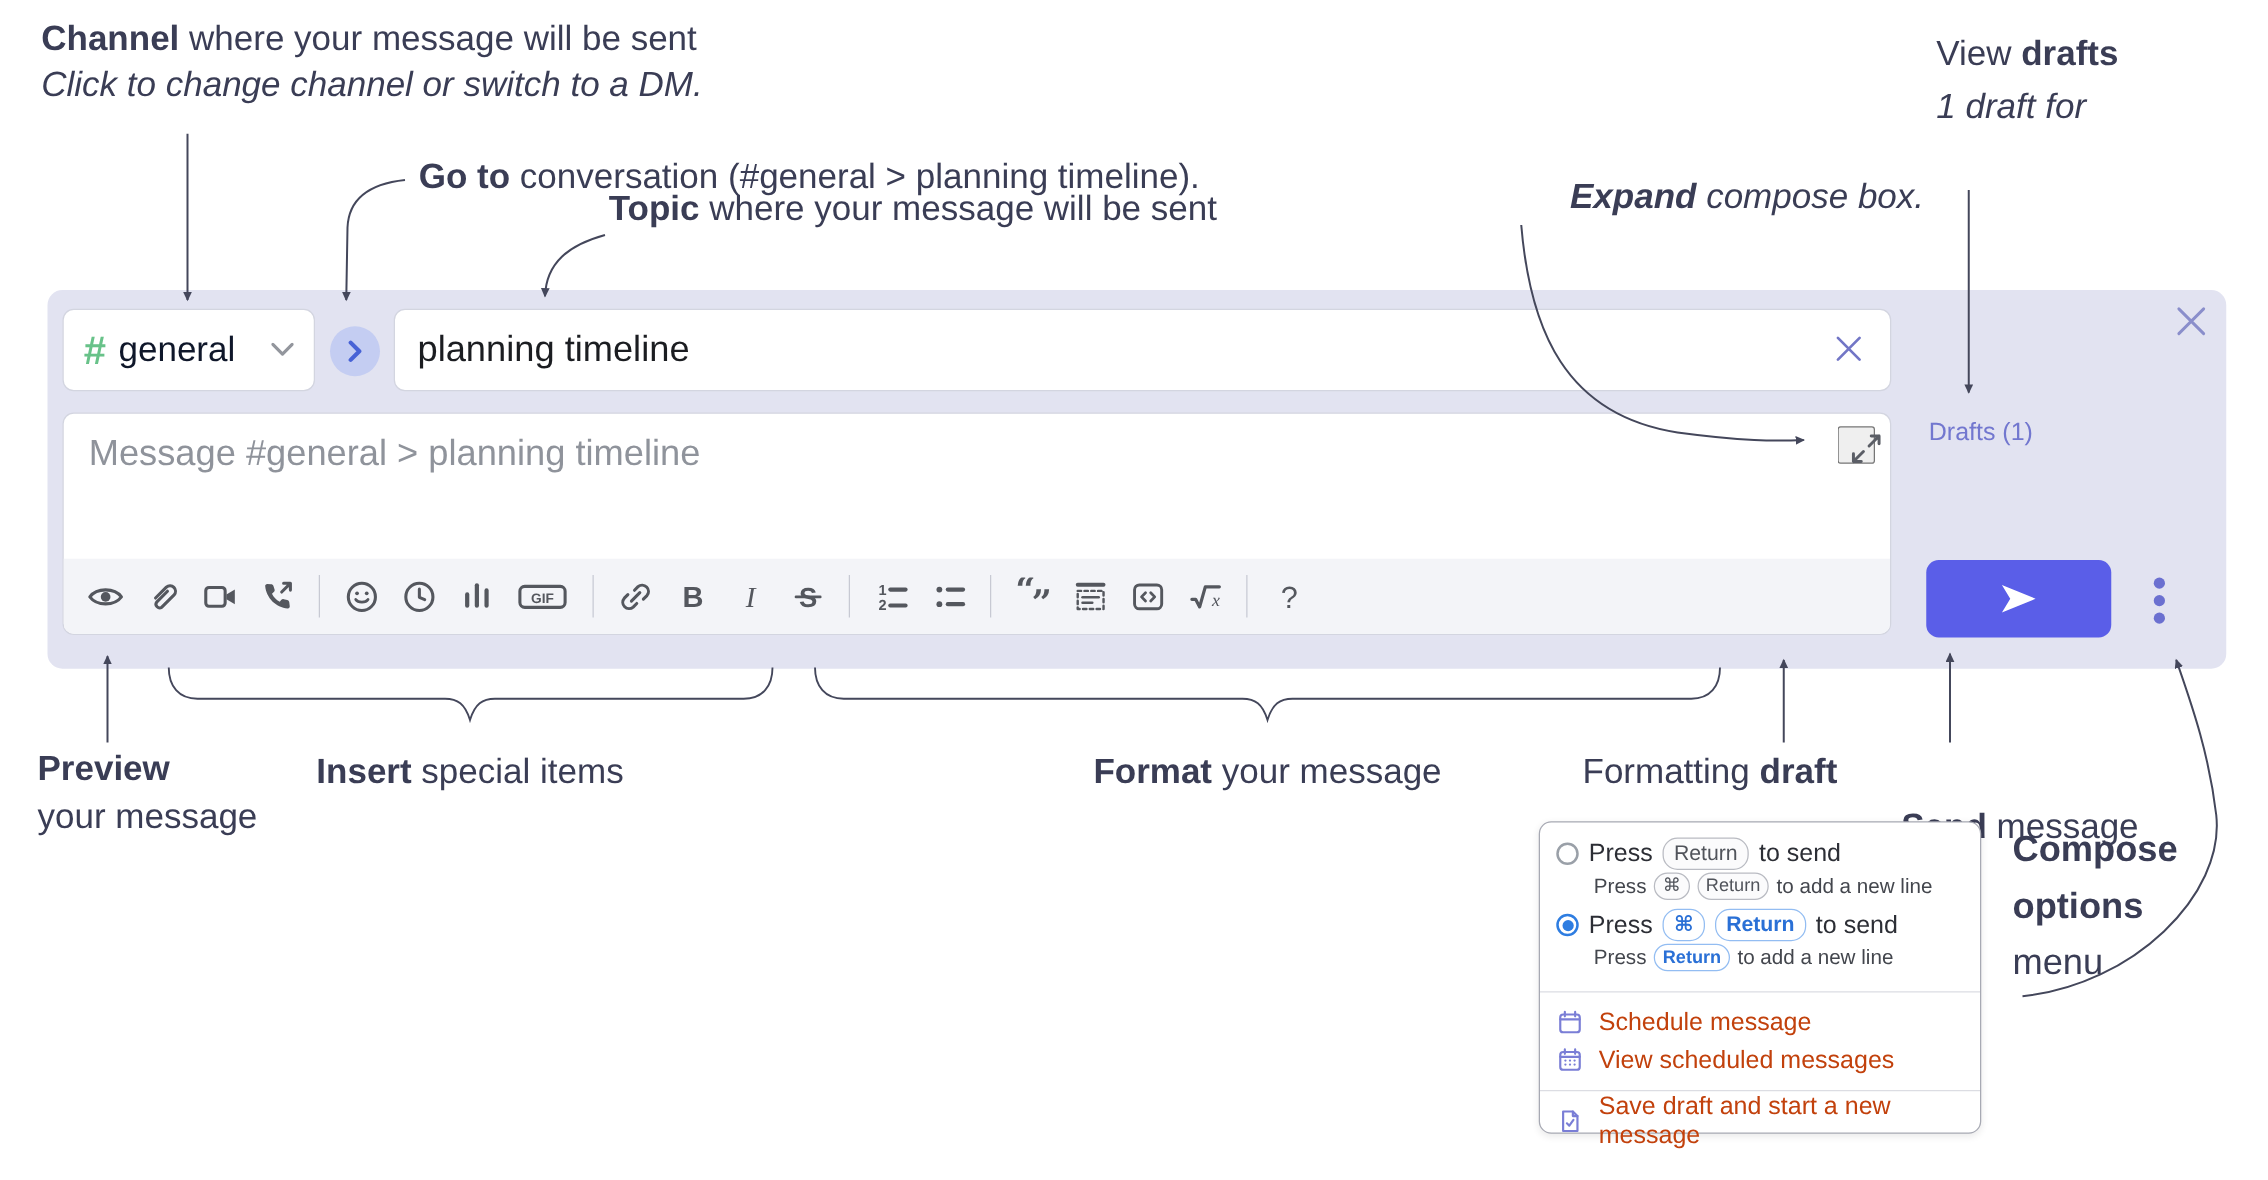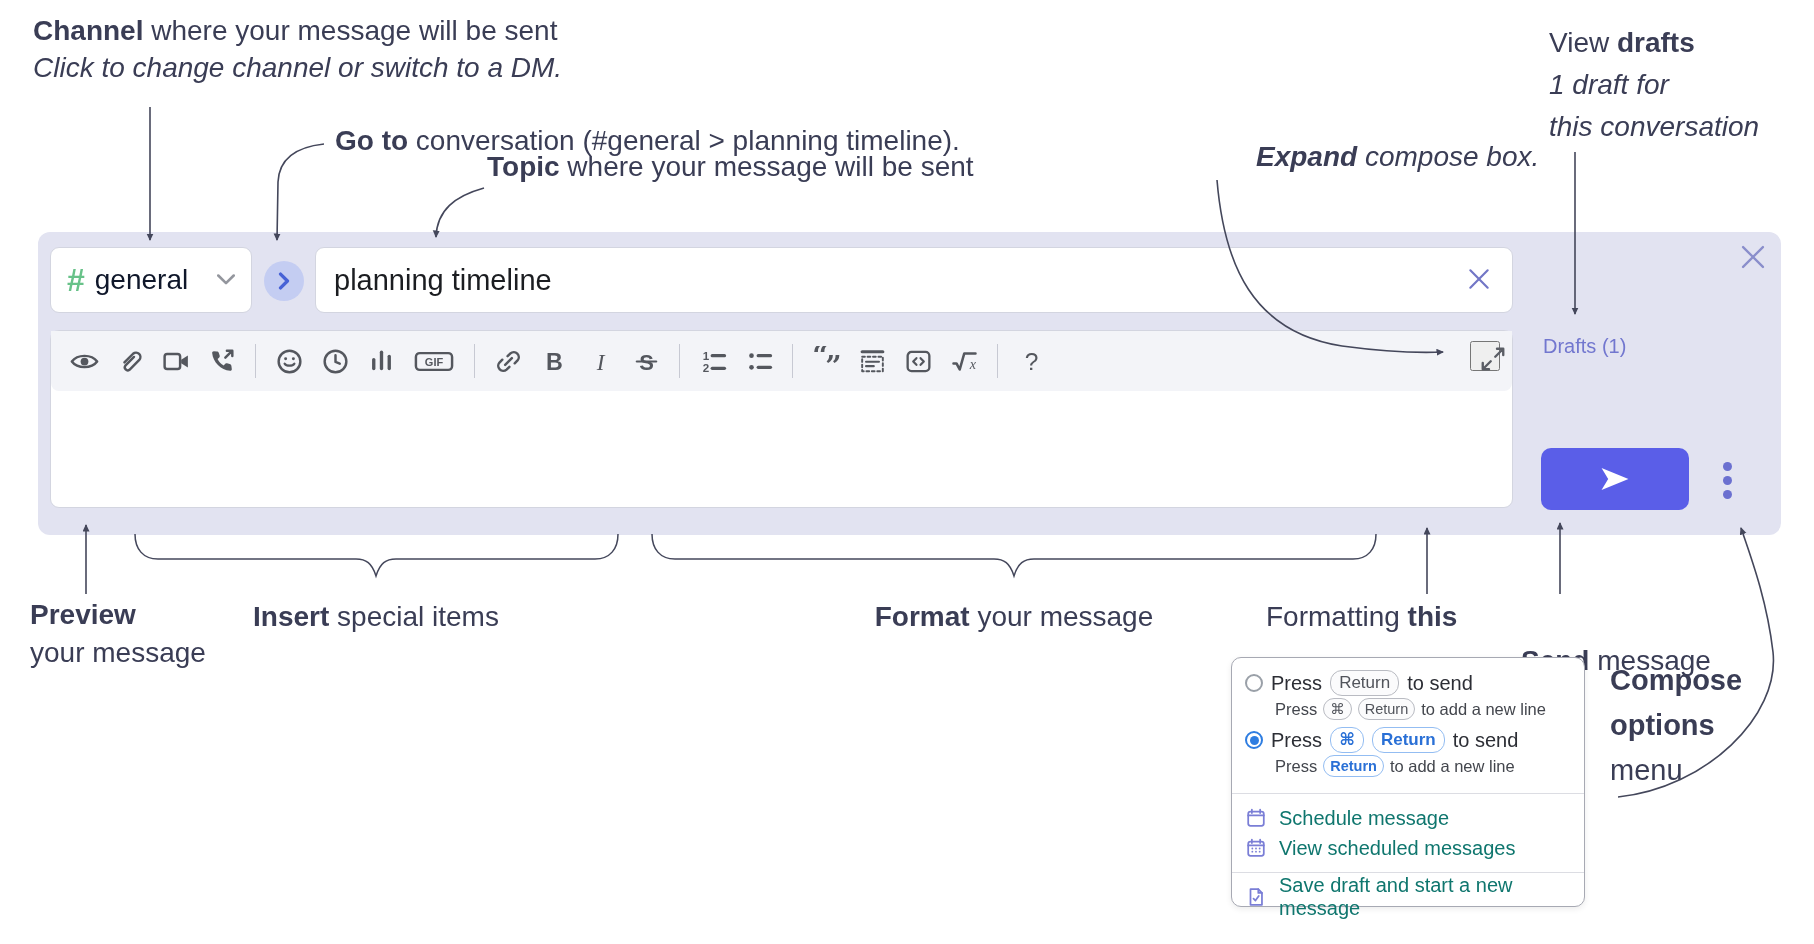--- a/index.html
+++ b/index.html
@@ -42,21 +42,21 @@
   .radio-row{display:flex;align-items:center;gap:8px;margin:3px 0 2px 0;}
   .radio-sub{display:flex;align-items:center;gap:6px;margin:2px 0 7px 30px;font-size:16.5px;color:#43464d;}
   .radio{width:18px;height:18px;border-radius:50%;border:2px solid #9aa0a8;box-sizing:border-box;flex:0 0 auto;}
   .radio.sel{border-color:#2e7de1;display:flex;align-items:center;justify-content:center;}
   .radio.sel::after{content:"";width:9px;height:9px;border-radius:50%;background:#2e7de1;}
   .kbd{border:1.5px solid #b9bbc2;border-radius:12px;background:#fbfbfc;color:#51545b;padding:0 8px;font-size:17px;line-height:24px;display:inline-block;}
   .kbd.sm{font-size:14.5px;line-height:20px;padding:0 6px;}
   .kbd.blue{border-color:#93bdf2;background:#ffffff;color:#2a70d6;font-weight:600;}
   .menu-item{display:flex;align-items:center;gap:12px;height:30px;cursor:pointer;}
   .menu-item svg{flex:0 0 auto;}
-  .mi-label{font-size:20px;color:#0f766e;}
+  .mi-label{font-size:20px;color:#c2410c;}
 </style>
 </head>
 <body>
 
 <div class="abs ann" style="left:33px;top:12px;">
   <div><b>Channel</b><span> where your message will be sent</span></div>
   <div class="it">Click to change channel or switch to a DM.</div>
 </div>
 
 <div class="abs ann" style="left:335px;top:122px;">
@@ -67,38 +67,37 @@
   <b>Topic</b><span> where your message will be sent</span>
 </div>
 
 <div class="abs ann" style="left:1256px;top:138px;font-style:italic;">
   <b>Expand</b><span> compose box.</span>
 </div>
 
 <div class="abs ann" style="left:1549px;top:22px;line-height:42px;">
   <div><span>View </span><b>drafts</b></div>
   <div class="it">1 draft for</div>
-  <div class="it">this conversation</div>
 </div>
 
 <div class="abs ann" style="left:30px;top:596px;line-height:38px;">
   <div><b>Preview</b></div>
   <div>your message</div>
 </div>
 
 <div class="abs ann ctr" style="left:146px;top:598px;width:460px;">
   <b>Insert</b><span> special items</span>
 </div>
 
 <div class="abs ann ctr" style="left:784px;top:598px;width:460px;">
   <b>Format</b><span> your message</span>
 </div>
 
 <div class="abs ann" style="left:1266px;top:598px;">
-  <span>Formatting </span><b>this</b>
+  <span>Formatting </span><b>draft</b>
 </div>
 
 <div class="abs ann" style="left:1521px;top:598px;margin-top:44px;">
   <b>Send</b><span> message</span>
 </div>
 
 <div class="abs ann" style="left:1610px;top:658px;font-size:29px;line-height:45px;">
   <div><b>Compose</b></div>
   <div><b>options</b></div>
   <div>menu</div>
@@ -123,20 +122,21 @@
   <div id="topic-box" class="abs whitebox">
     <span id="topic-value">planning timeline</span>
     <button id="clear-topic-btn">
       <svg width="26" height="26" viewBox="0 0 24 24">
           <path d="M4 4 L20 20 M20 4 L4 20" stroke="#7276c6" stroke-width="2" stroke-linecap="round"></path>
         </svg>
     </button>
   </div>
 
   <div id="message-box" class="abs whitebox">
+    <div id="message-placeholder">Message #general &gt; planning timeline</div>
     <button id="expand-btn">
       <svg width="30" height="30" viewBox="0 0 24 24">
         <g fill="none" stroke="#5b5e66" stroke-width="1.9" stroke-linecap="round" stroke-linejoin="round">
           <path d="M13.8 10.2 L20.2 3.8 M15.2 3.8 H20.2 V8.8"></path>
           <path d="M10.2 13.8 L3.8 20.2 M3.8 15.2 V20.2 H8.8"></path>
         </g>
       </svg>
     </button>
     <div id="toolbar">
         <button class="icon-btn">

